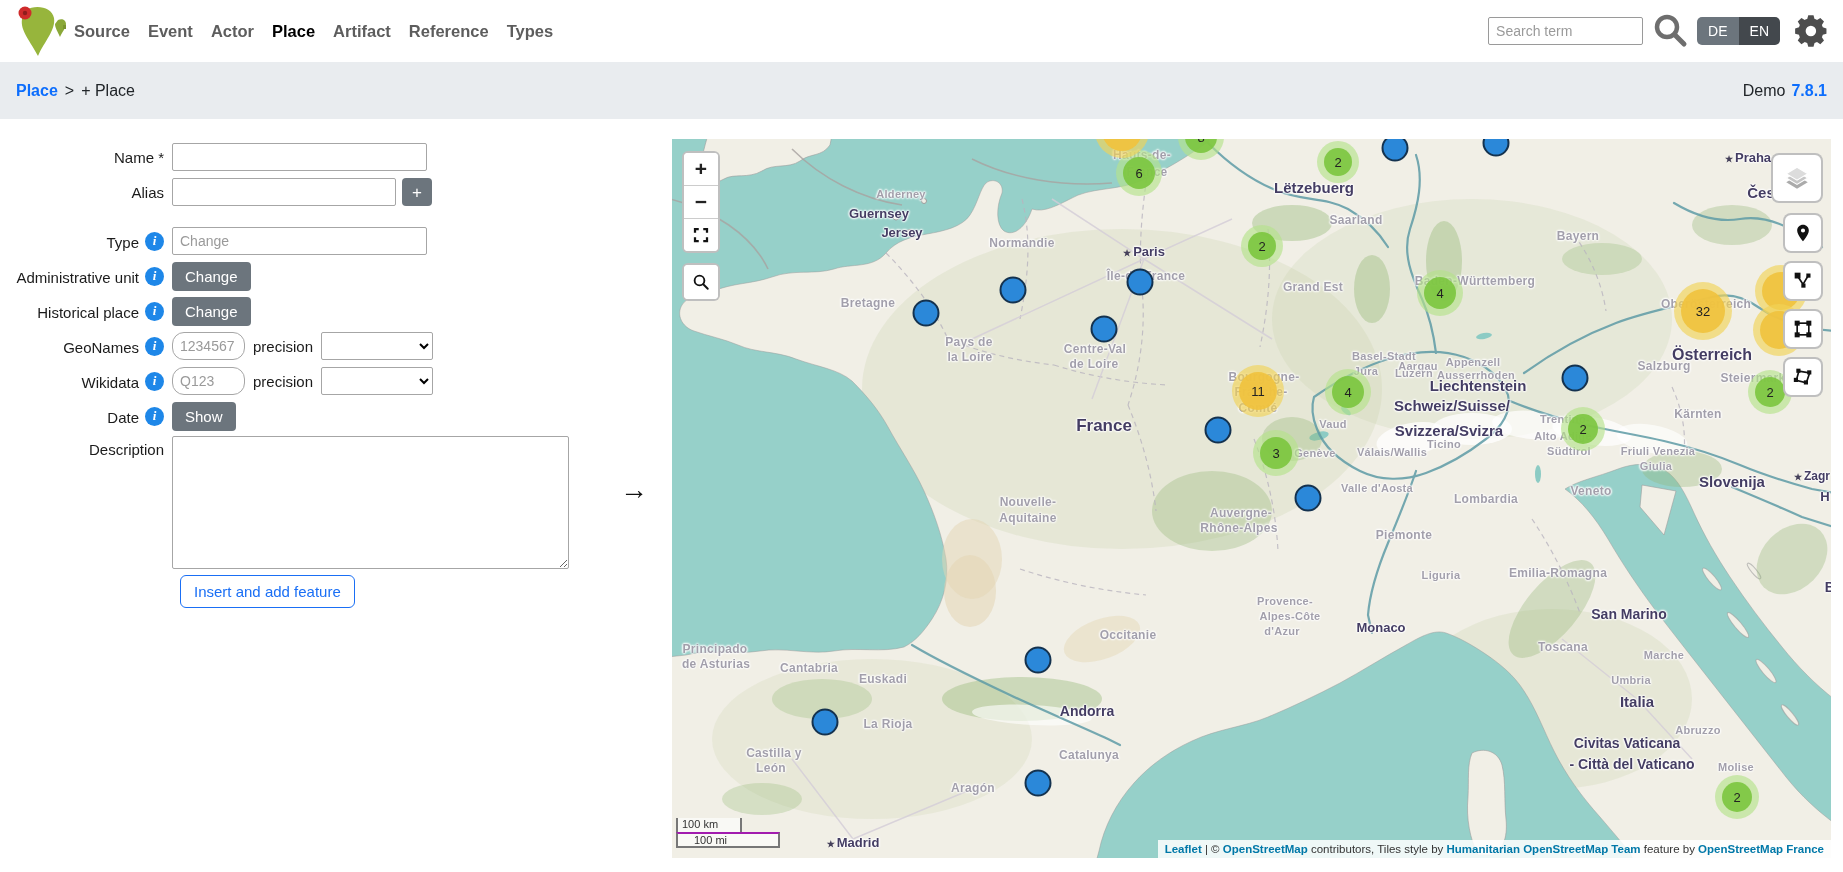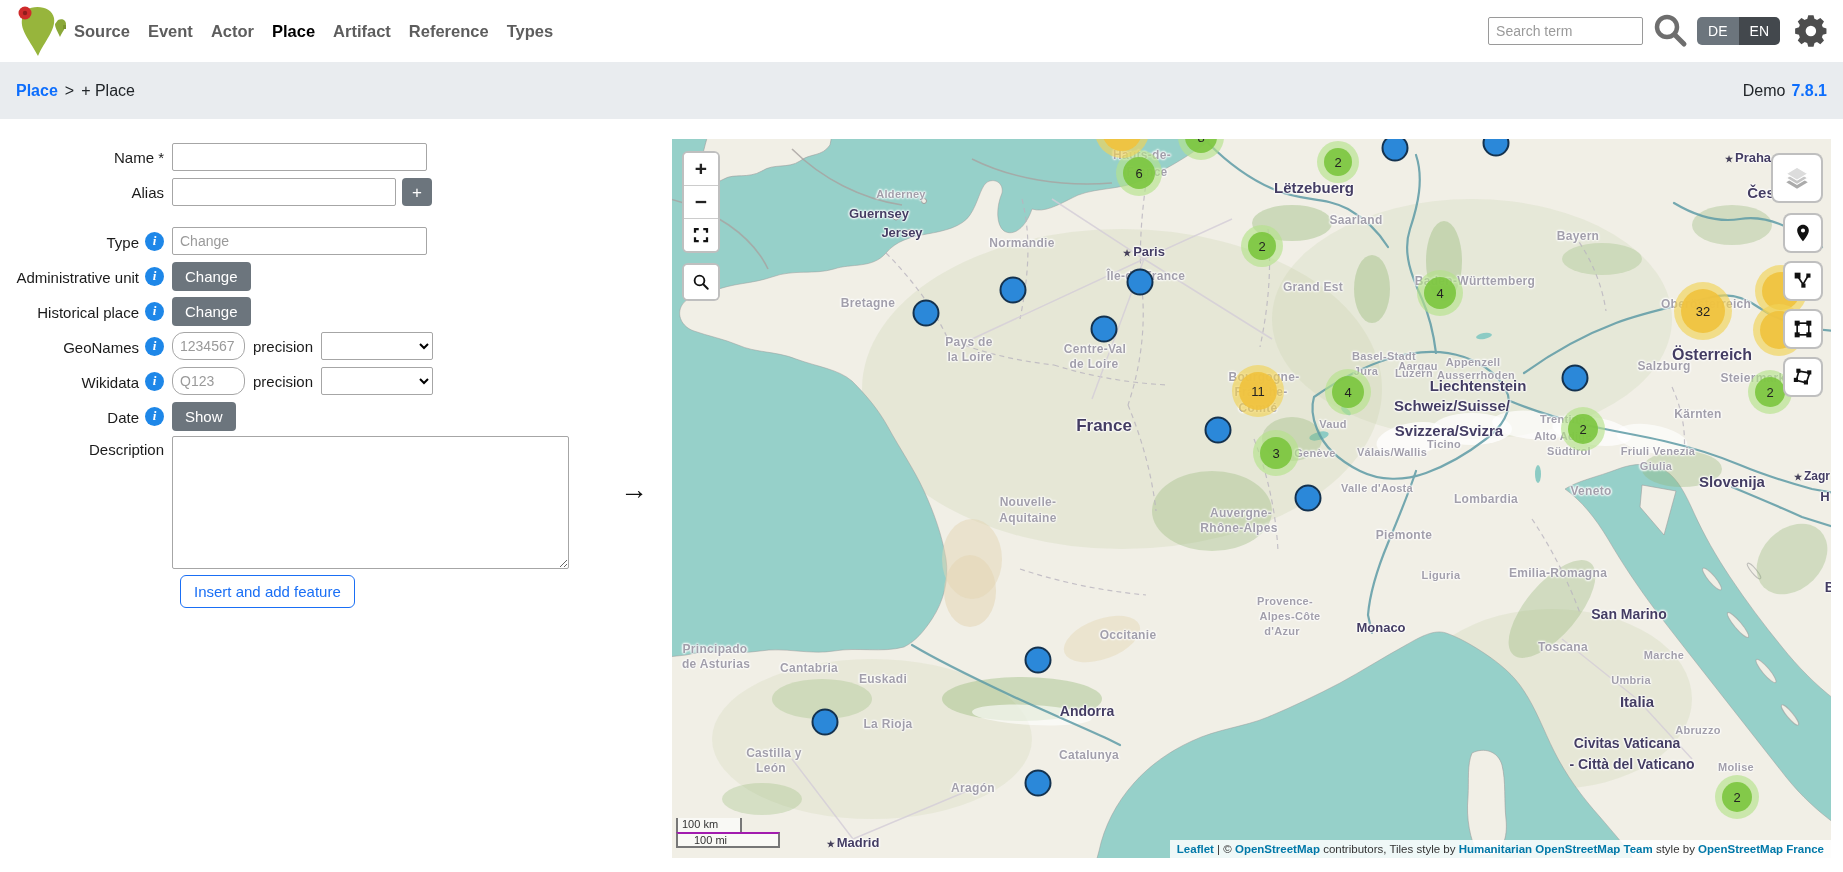--- a/index.html
+++ b/index.html
@@ -538,15 +538,15 @@
         <rect x="13" y="16" width="5" height="5" fill="#111"></rect>
         <rect x="1" y="13" width="5" height="5" fill="#111"></rect>
       </svg>
     </div>
 
     <div class="scale">
       <div class="line km">100 km</div>
       <div class="line mi">100 mi</div>
     </div>
 
-    <div class="attribution" id="attribution"><span class="alink">Leaflet</span><span> | © </span><span class="alink">OpenStreetMap</span><span> contributors, Tiles style by </span><span class="alink">Humanitarian OpenStreetMap Team</span><span> style by </span><span class="alink">OpenStreetMap France</span></div>
+    <div class="attribution" id="attribution"><span class="alink">Leaflet</span><span> | © </span><span class="alink">OpenStreetMap</span><span> contributors, Tiles style by </span><span class="alink">Humanitarian OpenStreetMap Team</span><span> feature by </span><span class="alink">OpenStreetMap France</span></div>
   </div>
 </div>
 
 </body></html>

